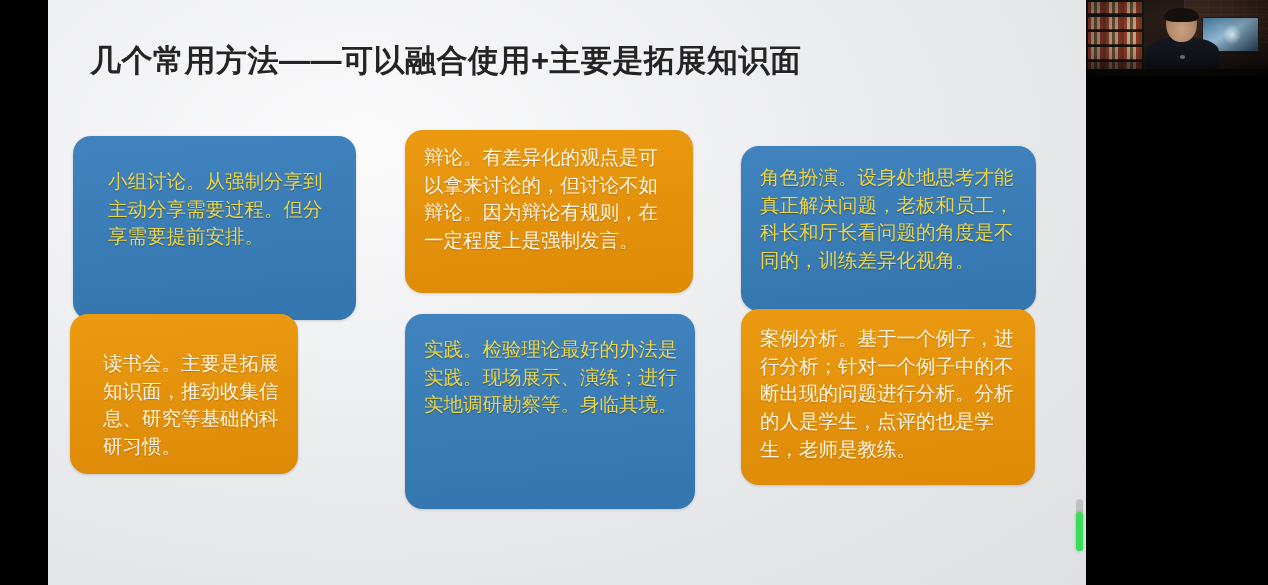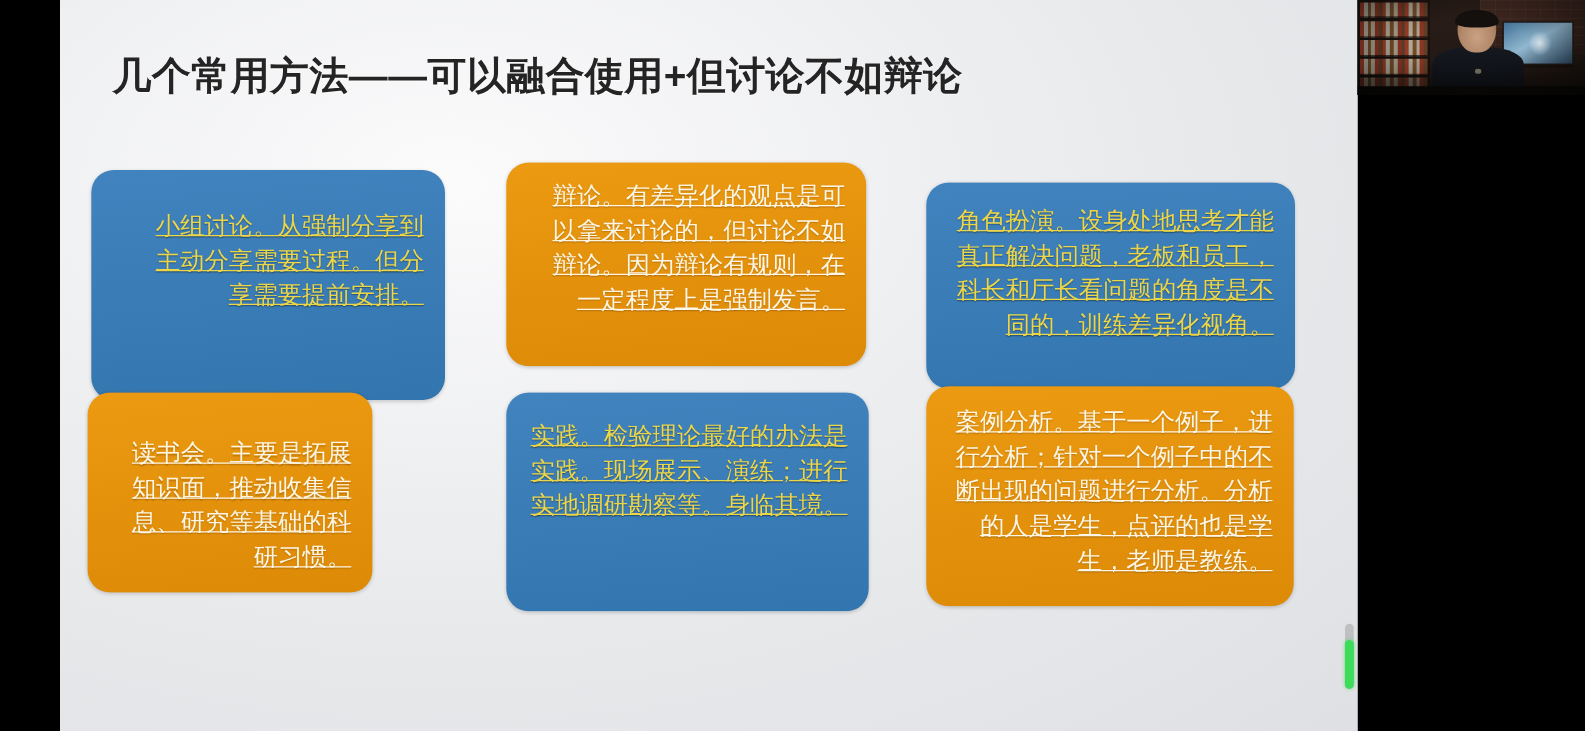--- a/index.html
+++ b/index.html
@@ -60,22 +60,21 @@
     border-radius: 18px;
     padding: 14px 17px 14px 19px;
     line-height: 1.42;
     font-size: 19.5px;
     overflow: hidden;
     box-shadow: 0 1px 3px rgba(0,0,0,0.16);
   }
 
   .card .card-text {
     display: block;
-    text-align: right;
-    text-decoration: underline;
+    text-align: left;
   }
 
   .card.blue {
     background: #3b7cb8;
     background-image: linear-gradient(175deg, #4183be 0%, #3375ae 100%);
     color: #ecd648;
     text-shadow: 0 1px 1px rgba(0,0,0,0.33);
   }
 
   .card.orange {
@@ -83,21 +82,21 @@
     background-image: linear-gradient(175deg, #eb9a11 0%, #dd8a07 100%);
     color: #fdf6e4;
     text-shadow: 0 1px 1px rgba(120,70,0,0.35);
   }
 
   
   #card-1 { left:  25px; top: 136px; width: 283px; height: 184px; }
   #card-2 { left: 357px; top: 130px; width: 288px; height: 163px; }
   #card-3 { left: 693px; top: 146px; width: 295px; height: 165px; }
   #card-4 { left:  22px; top: 314px; width: 228px; height: 160px; }
-  #card-5 { left: 357px; top: 314px; width: 290px; height: 175px; }
+  #card-5 { left: 357px; top: 314px; width: 290px; height: 195px; }
   #card-6 { left: 693px; top: 309px; width: 294px; height: 176px; }
 
   #card-1 .card-text { padding-left: 16px; }
   #card-4 .card-text { padding-left: 14px; padding-top: 22px; }
   #card-1 .card-text { padding-top: 18px; }
   #card-3 .card-text { padding-top: 4px; }
   #card-5 .card-text { padding-top: 8px; }
   #card-6 .card-text { padding-top: 2px; }
 
   
@@ -221,21 +220,21 @@
     z-index: 7;
   }
 </style>
 </head>
 <body>
 
 <div id="screen">
 
   <div id="slide">
 
-    <div id="slide-title">几个常用方法——可以融合使用+但讨论不如辩论</div>
+    <div id="slide-title">几个常用方法——可以融合使用+主要是拓展知识面</div>
 
     <div class="card-grid">
 
       <div class="card blue" id="card-1">
         <span class="card-text">小组讨论。从强制分享到主动分享需要过程。但分享需要提前安排。</span>
       </div>
 
       <div class="card orange" id="card-2">
         <span class="card-text">辩论。有差异化的观点是可以拿来讨论的，但讨论不如辩论。因为辩论有规则，在一定程度上是强制发言。</span>
       </div>

